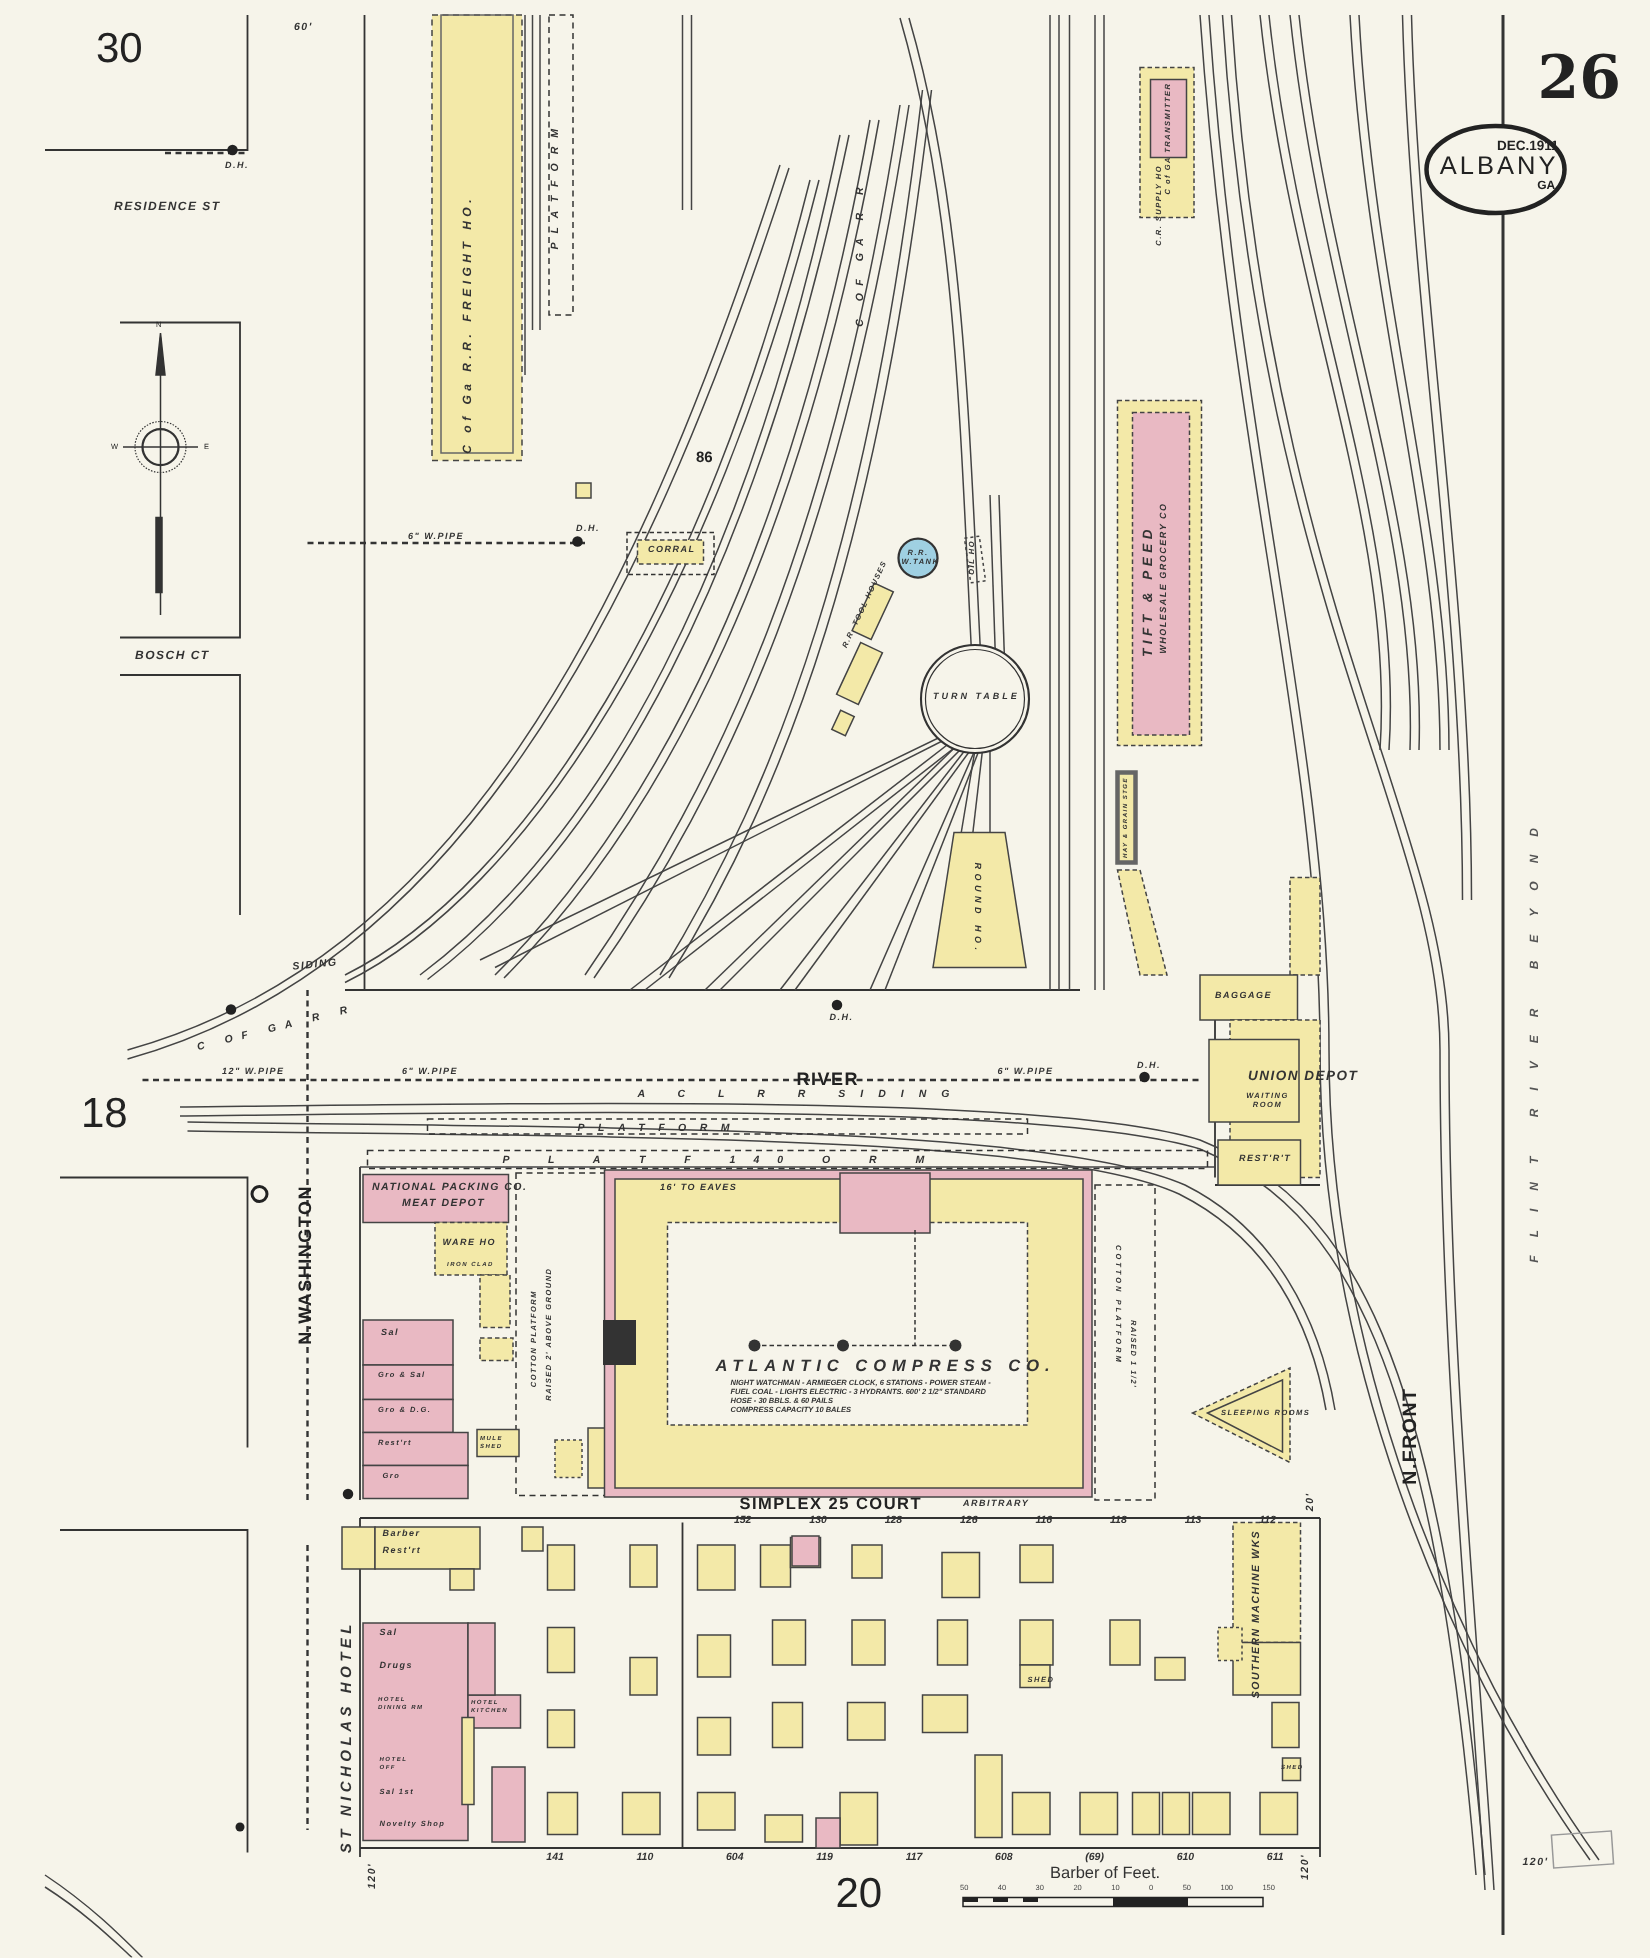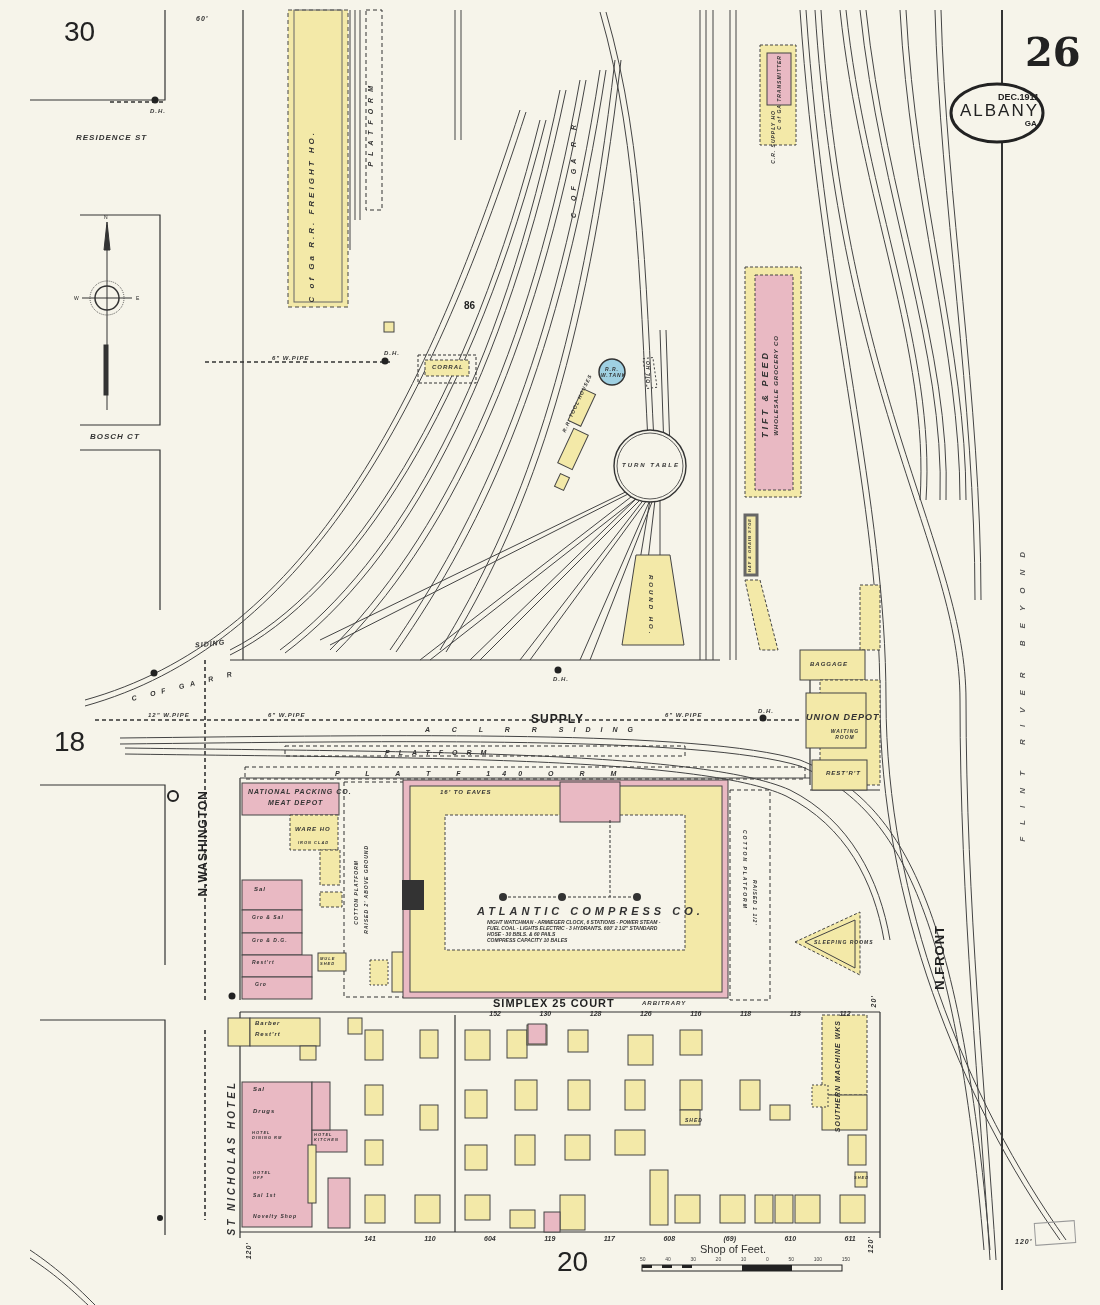--- a/index.html
+++ b/index.html
@@ -287,21 +287,21 @@
     <div style="font-size:9px;font-weight:bold;">DEC.1911</div>
     <div style="font-size:17px;letter-spacing:2px;line-height:17px;">ALBANY</div>
     <div style="font-size:8px;font-weight:bold;">GA.</div>
   </div>
   <div class="abs adj" style="left:64px;top:16px;">30</div>
   <div class="abs adj" style="left:54px;top:726px;">18</div>
   <div class="abs adj" style="left:557px;top:1246px;">20</div>
 
   <div class="abs lbl" style="left:76px;top:133px;font-size:8px;">RESIDENCE ST</div>
   <div class="abs lbl" style="left:90px;top:432px;font-size:8px;">BOSCH CT</div>
-  <div class="abs street" style="left:531px;top:712px;font-size:12px;">SUPPLY</div>
+  <div class="abs street" style="left:531px;top:712px;font-size:12px;">RIVER</div>
   <div class="abs street vert" style="left:196px;top:790px;font-size:12px;">N.WASHINGTON</div>
   <div class="abs street" style="left:493px;top:997px;font-size:11px;">SIMPLEX 25 COURT</div>
   <div class="abs lbl" style="left:642px;top:1000px;font-size:6px;">ARBITRARY</div>
   <div class="abs street" style="left:513px;top:1319px;font-size:12px;">FLINT</div>
   <div class="abs street vert" style="left:932px;top:925px;font-size:13px;">N.FRONT</div>
   <div class="abs lbl vert" style="left:1018px;top:540px;font-size:8px;letter-spacing:12px;color:#555;">FLINT RIVER BEYOND</div>
 
   <div class="abs lbl" style="left:425px;top:726px;font-size:7px;letter-spacing:10px;">A C L R R SIDING</div>
   <div class="abs lbl" style="left:195px;top:640px;font-size:7px;transform:rotate(-6deg);">SIDING</div>
   <div class="abs lbl" style="left:130px;top:682px;font-size:7px;letter-spacing:6px;transform:rotate(-14deg);">C OF GA R R</div>
@@ -327,21 +327,21 @@
   <div class="abs lbl" style="left:545px;top:400px;font-size:5px;transform:rotate(-65deg);">R.R. TOOL HOUSES</div>
   <div class="abs lbl" style="left:622px;top:462px;font-size:6px;letter-spacing:2px;">TURN TABLE</div>
   <div class="abs lbl vert-d" style="left:648px;top:575px;font-size:6px;letter-spacing:3px;">ROUND HO.</div>
   <div class="abs lbl vert" style="left:645px;top:360px;font-size:5px;">OIL HO</div>
   <div class="abs lbl vert" style="left:760px;top:350px;font-size:9px;letter-spacing:3px;">TIFT &amp; PEED</div>
   <div class="abs lbl vert" style="left:773px;top:335px;font-size:6px;">WHOLESALE GROCERY CO</div>
   <div class="abs lbl vert" style="left:776px;top:55px;font-size:5px;">C of GA TRANSMITTER</div>
   <div class="abs lbl vert" style="left:770px;top:110px;font-size:5px;">C.R. SUPPLY HO</div>
   <div class="abs lbl vert" style="left:747px;top:518px;font-size:4px;">HAY &amp; GRAIN STGE</div>
   <div class="abs lbl" style="left:810px;top:661px;font-size:6px;">BAGGAGE</div>
-  <div class="abs lbl" style="left:806px;top:712px;font-size:9px;">UNION DEPOT</div>
+  <div class="abs lbl" style="left:806px;top:712px;font-size:9px;padding-left:26px;">UNION DEPOT</div>
   <div class="abs lbl" style="left:830px;top:728px;font-size:5px;width:30px;text-align:center;">WAITING ROOM</div>
   <div class="abs lbl" style="left:826px;top:770px;font-size:6px;">REST'R'T</div>
 
   <div class="abs lbl" style="left:248px;top:788px;font-size:7px;">NATIONAL PACKING CO.</div>
   <div class="abs lbl" style="left:268px;top:799px;font-size:7px;">MEAT DEPOT</div>
   <div class="abs lbl" style="left:295px;top:826px;font-size:6px;">WARE HO</div>
   <div class="abs lbl" style="left:298px;top:840px;font-size:4px;">IRON CLAD</div>
   <div class="abs lbl" style="left:254px;top:886px;font-size:6px;">Sal</div>
   <div class="abs lbl" style="left:252px;top:914px;font-size:5px;">Gro &amp; Sal</div>
   <div class="abs lbl" style="left:252px;top:937px;font-size:5px;">Gro &amp; D.G.</div>
@@ -398,21 +398,21 @@
     <span class="tiny">113</span>
     <span class="tiny">112</span>
   </div>
 
   <div class="abs lbl" style="left:196px;top:15px;font-size:7px;">60'</div>
   <div class="abs lbl vert" style="left:245px;top:1242px;font-size:7px;">120'</div>
   <div class="abs lbl vert" style="left:867px;top:1236px;font-size:7px;">120'</div>
   <div class="abs lbl" style="left:1015px;top:1238px;font-size:7px;">120'</div>
   <div class="abs lbl vert" style="left:870px;top:995px;font-size:7px;">20'</div>
 
-  <div class="abs" style="left:700px;top:1243px;font-size:11px;color:#333;">Shop of Feet.</div>
+  <div class="abs" style="left:700px;top:1243px;font-size:11px;color:#333;">Barber of Feet.</div>
   <div class="abs" style="left:640px;top:1256px;width:210px;display:flex;justify-content:space-between;font-size:5px;color:#444;">
     <span>50</span>
     <span>40</span>
     <span>30</span>
     <span>20</span>
     <span>10</span>
     <span>0</span>
     <span>50</span>
     <span>100</span>
     <span>150</span>

